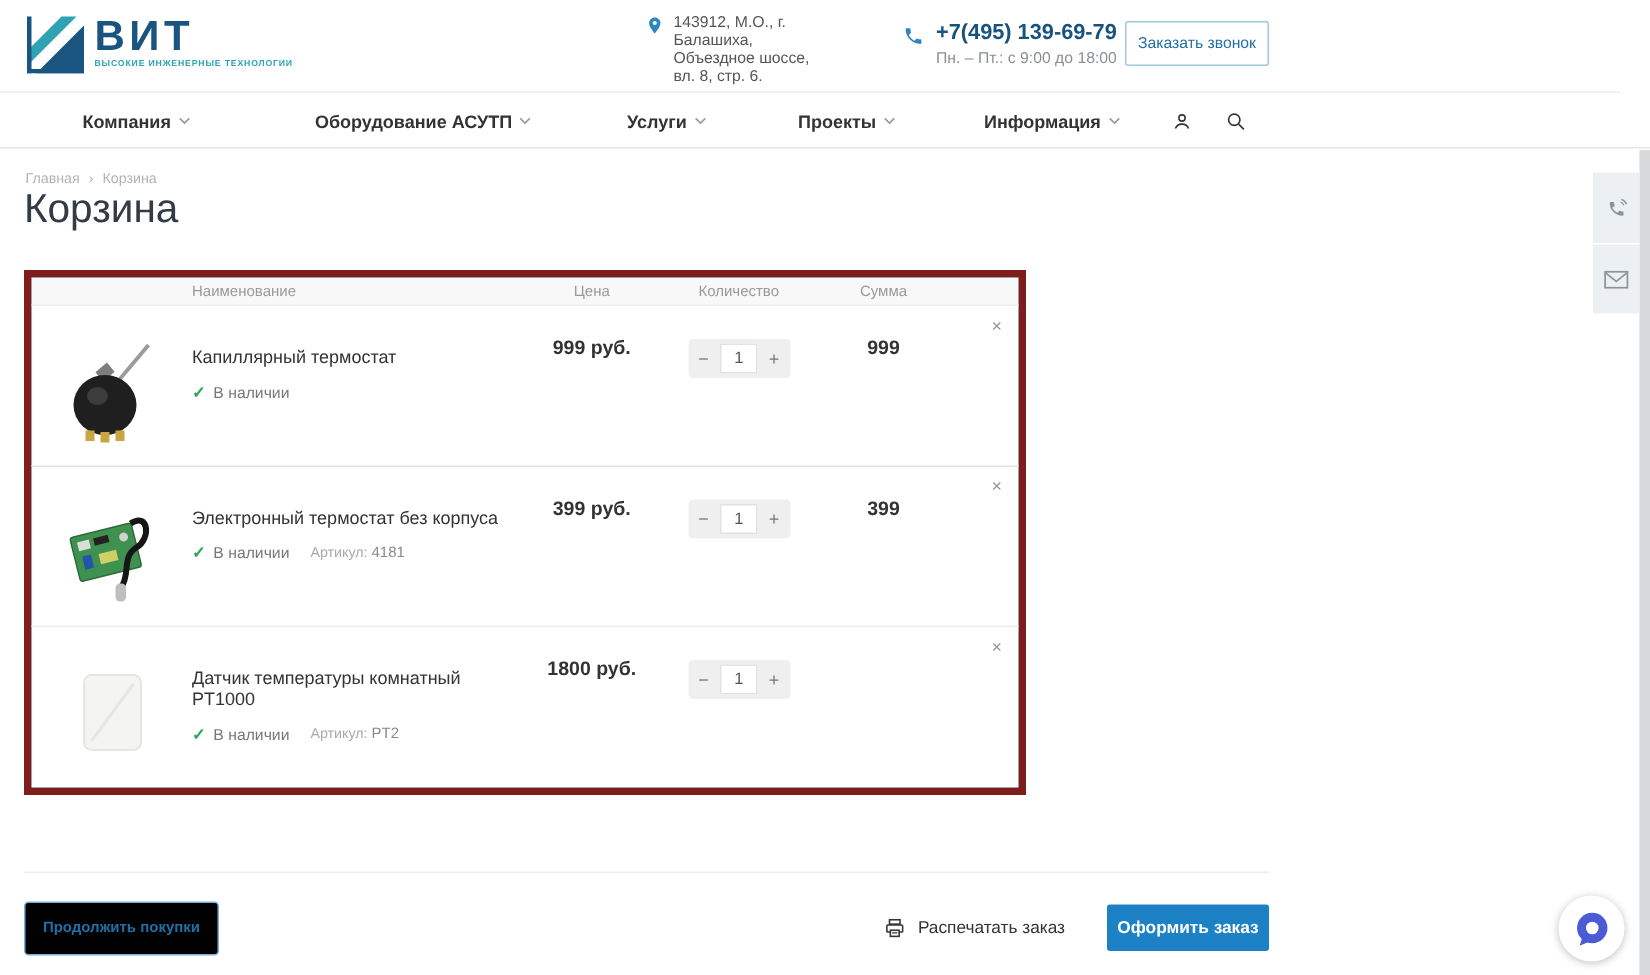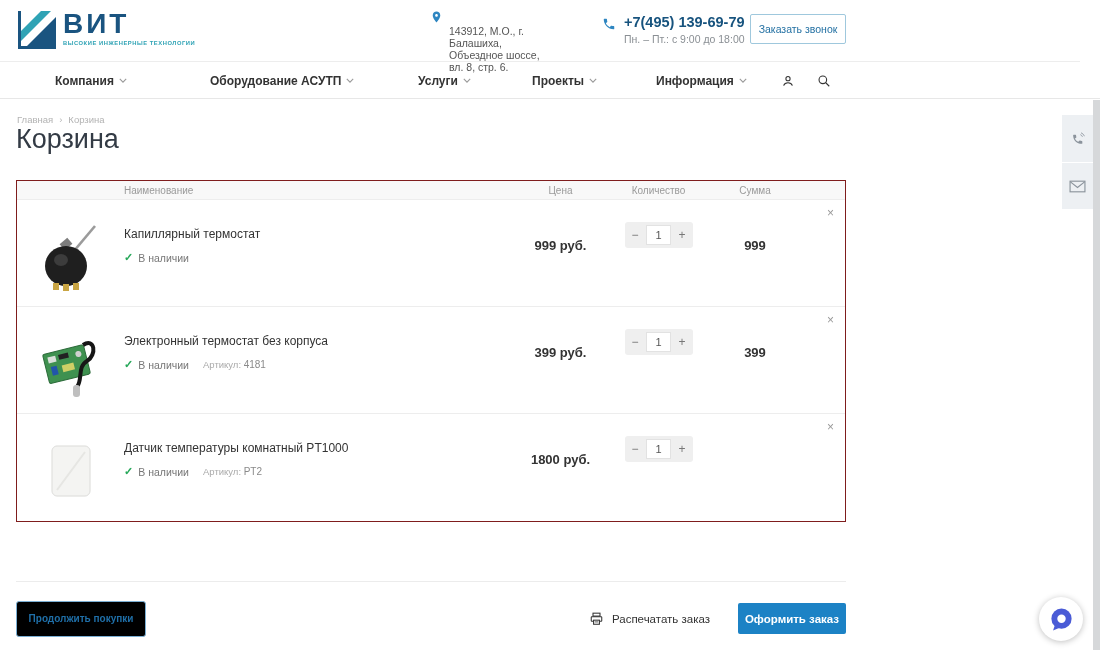--- a/index.html
+++ b/index.html
@@ -6,55 +6,55 @@
   html,body { width:1100px; height:650px; background:#fff; font-family:"Liberation Sans", sans-serif; color:#333; }
   .page { position:relative; width:1100px; height:650px; overflow:hidden; background:#fff; }
 
   
   .top-header { position:absolute; top:0; left:0; width:1080px; height:62px; border-bottom:1px solid #ededed; }
   .logo { position:absolute; left:16px; top:9px; display:flex; align-items:flex-start; gap:7px; }
   .logo-text { display:flex; flex-direction:column; }
   .logo-name { font-size:28px; font-weight:bold; color:#1a5480; letter-spacing:3px; line-height:30px; }
   .logo-tagline { font-size:5.8px; font-weight:bold; color:#2fa3b5; letter-spacing:0.55px; margin-top:1px; }
   .addr-block { position:absolute; left:430px; top:9px; display:flex; gap:6px; }
-  .addr-text { width:100px; font-size:10.5px; color:#555; line-height:12px;margin-top:16px; }
+  .addr-text { width:100px; font-size:10.5px; color:#555; line-height:12px; }
   .phone-block { position:absolute; left:602px; top:15px; display:flex; gap:8px; }
   .phone-num { font-size:14.5px; font-weight:bold; color:#17537e; line-height:15px; }
   .phone-hours { font-size:10.5px; color:#8a8f94; margin-top:3px; }
   .call-btn { position:absolute; left:750px; top:14px; width:96px; height:30px; background:#fff;
     border:1px solid #9fc8dd; border-radius:2px; font-size:10.5px; color:#2471a3; cursor:pointer;
     font-family:"Liberation Sans", sans-serif; }
 
   
   .nav { position:absolute; top:62px; left:0; width:1100px; height:37px; border-bottom:1px solid #e7e7e7; }
   .nav-item { position:absolute; top:0; height:37px; display:flex; align-items:center; gap:5px;
     font-size:12px; font-weight:bold; color:#333; cursor:pointer; }
   .nav-icon-btn { position:absolute; top:9px; width:20px; height:20px; display:flex; align-items:center; justify-content:center; cursor:pointer; }
 
   
   .breadcrumb { position:absolute; left:17px; top:114px; font-size:9.5px; color:#b3b3b3; display:flex; gap:6px; }
   .page-title { position:absolute; left:16px; top:124px; font-size:27px; font-weight:500; color:#333b45; }
 
   
-  .cart { position:absolute; left:16px; top:180px; width:830px; border:1px solid #7f1d1d; background:#0369a1; }
+  .cart { position:absolute; left:16px; top:180px; width:668px; border:5px solid #7f1d1d; background:#0369a1; }
   .cart-head { display:grid; grid-template-columns:107px 1fr 103px 93px 100px 40px; height:19px;
     background:#f8f8f8; border-bottom:1px solid #ededed; align-items:center; }
   .cart-head span { font-size:10px; color:#9a9a9a; }
   .col-c { text-align:center; }
   .cart-row { position:relative; display:grid; grid-template-columns:107px 1fr 103px 93px 100px 40px; height:107px;
     border-bottom:1px solid #ededed; background:#fff; }
   .cart-row:last-child { border-bottom:none; }
   .prod-img { margin:20px 0 0 20px; width:67px; height:72px; }
   .prod-name { margin-top:27px; font-size:12px; color:#333; cursor:pointer; }
   .meta-line { display:flex; align-items:center; gap:14px; margin-top:10px; }
   .avail { font-size:10.5px; color:#777; display:flex; align-items:center; gap:5px; }
   .check { color:#27a85a; font-size:11px; font-weight:bold; }
   .sku { font-size:9.5px; color:#aaa; }
   .sku b { font-weight:normal; color:#8a8a8a; font-size:10px; }
-  .price-cell, .sum-cell { margin-top:38px; text-align:center; font-size:13px; font-weight:bold; color:#333; }
+  .price-cell, .sum-cell { margin-top:20px; text-align:center; font-size:13px; font-weight:bold; color:#333; }
   .qty-cell { margin-top:22px; display:flex; justify-content:center; }
   .stepper { width:68px; height:26px; background:#efefef; border-radius:3px; display:flex; align-items:center;
     justify-content:space-between; padding:0 7px; }
   .step-btn { font-size:12px; color:#777; cursor:pointer; line-height:1; background:none; border:none; font-family:"Liberation Sans", sans-serif; }
   .qty-input { width:25px; height:20px; border:1px solid #e2e2e2; background:#fff; text-align:center;
     font-size:11px; color:#555; font-family:"Liberation Sans", sans-serif; }
   .row-remove { position:absolute; top:6px; right:11px; font-size:12px; color:#999; cursor:pointer; }
 
   
   .summary { position:absolute; left:16px; top:537px; width:830px; display:flex; align-items:center; }

